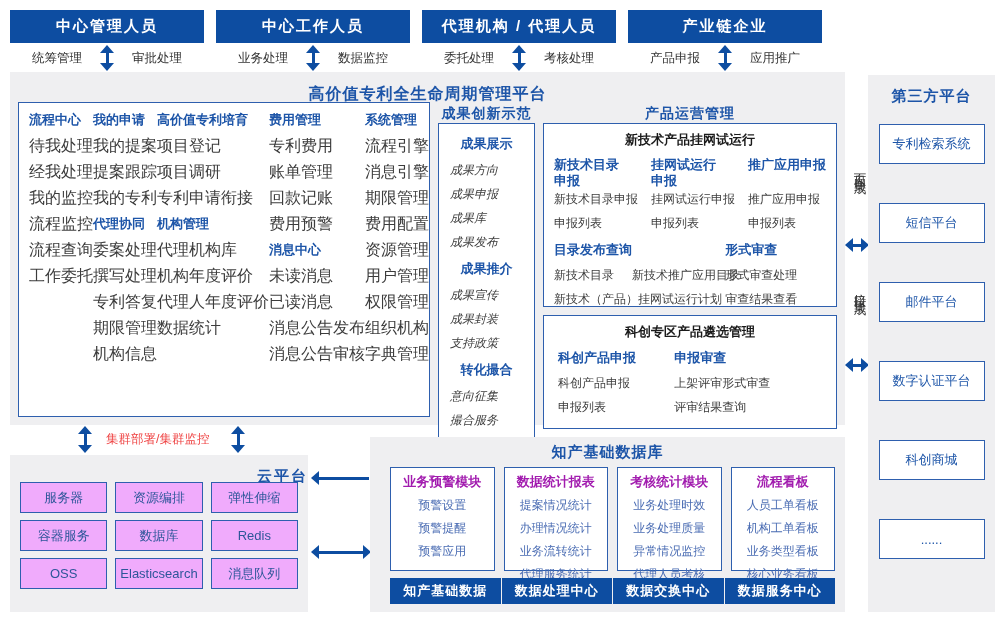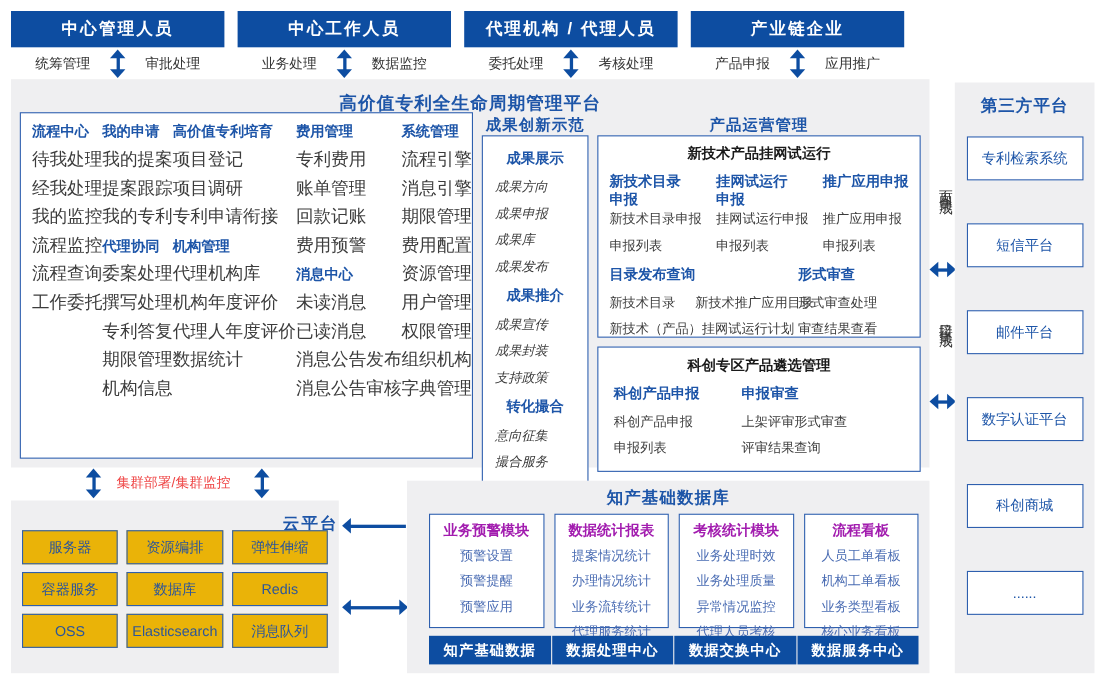--- a/index.html
+++ b/index.html
@@ -97,21 +97,21 @@
   .tp-boxes{display:flex;flex-direction:column;gap:39px;width:100%;align-items:center;}
   .tp-box{width:106px;height:40px;background:#fff;border:1.5px solid var(--border);
     display:flex;align-items:center;justify-content:center;font-size:13px;color:var(--accent);white-space:nowrap;}
 
   
   .cloud{position:absolute;left:10px;top:455px;width:298px;height:157px;background:var(--panel-bg);}
   .cloud-title{text-align:right;font-size:15px;font-weight:bold;color:var(--accent);
     letter-spacing:2px;padding-top:12px;}
   .cloud-grid{position:absolute;left:10px;right:10px;top:27px;display:grid;
     grid-template-columns:1fr 1fr 1fr;gap:7px 8px;}
-  .cloud-box{height:31px;background:#eab308;border:1.5px solid var(--border);display:flex;
+  .cloud-box{height:31px;background:#f0abfc;border:1.5px solid var(--border);display:flex;
     align-items:center;justify-content:center;font-size:13px;color:#2d5699;white-space:nowrap;}
 
   
   .db{position:absolute;left:370px;top:437px;width:475px;height:175px;background:var(--panel-bg);}
   .db-title{text-align:center;font-size:15px;font-weight:bold;color:var(--accent);
     letter-spacing:1px;padding-top:6px;}
   .db-cols{position:absolute;left:20px;right:10px;top:30px;display:flex;gap:9px;}
   .db-col{flex:1;height:104px;background:#fff;border:1.5px solid var(--border);
     display:flex;flex-direction:column;align-items:center;padding-top:5px;}
   .db-header{font-size:13px;font-weight:bold;color:#a21caf;margin-bottom:6px;white-space:nowrap;}

